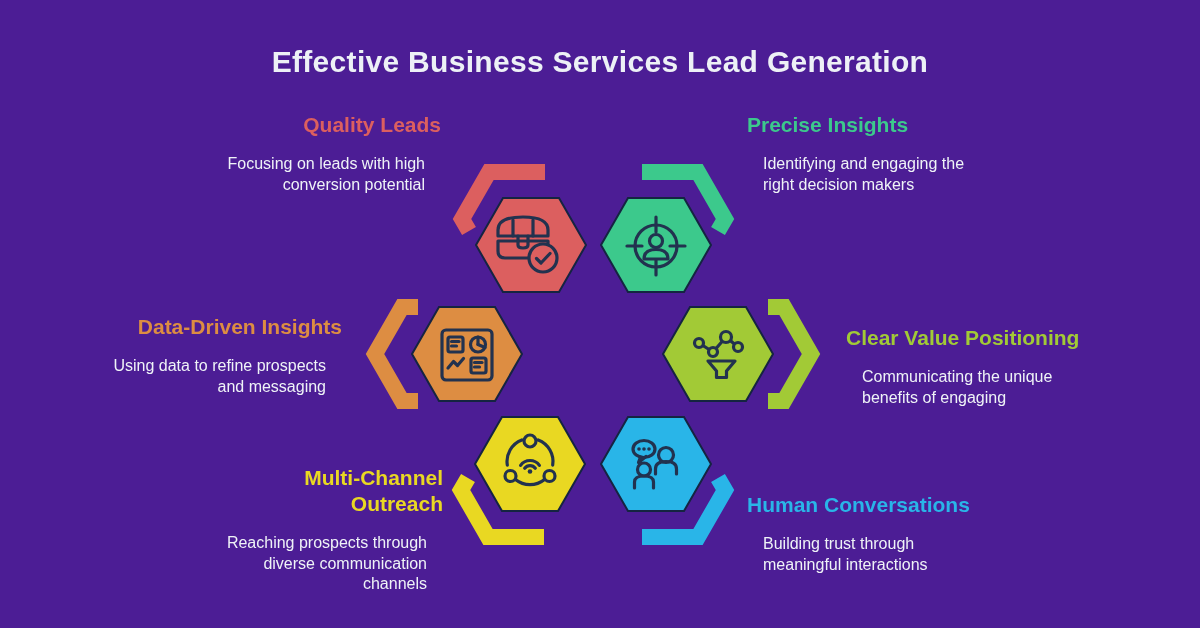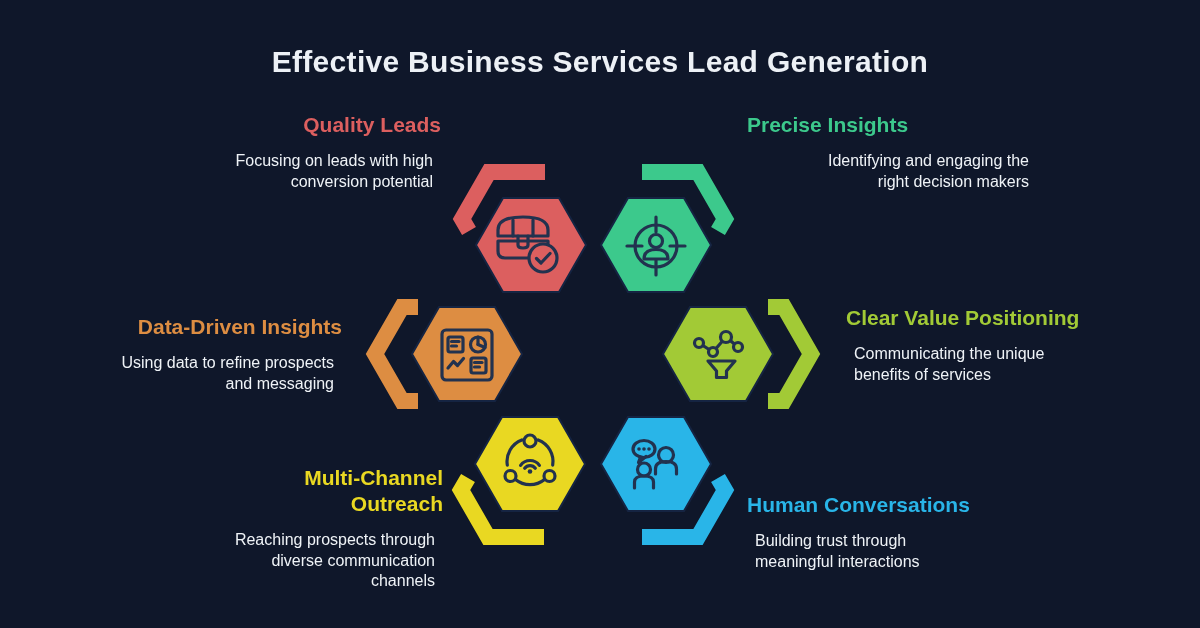--- a/index.html
+++ b/index.html
@@ -15,34 +15,34 @@
   svg.diagram { position:absolute; left:0; top:0; }
   .hex  { stroke:#152442; stroke-width:2; }
   .band { fill:none; stroke-width:16; stroke-linejoin:miter; }
   .icon { fill:none; stroke-width:3.2; stroke-linecap:round; stroke-linejoin:round; }
   .label { position:absolute; }
   .label h2 {
     font-size:21px; font-weight:700; line-height:26px;
     margin:0 0 13px 0; white-space:pre-line;
   }
   .label p {
-    font-size:16px; line-height:20.5px; margin:8px; white-space:pre-line;
+    font-size:16px; line-height:20.5px; margin:16px; white-space:pre-line;
   }
   .align-right { text-align:right; }
   #block-quality { right:759px; top:112px; width:280px;text-align:right; }
   #block-precise { left:747px;  top:112px; width:290px; }
   #block-data    { right:858px; top:314px; width:300px; }
   #block-clear   { left:846px;  top:305px; width:310px; }
   #block-multi   { right:757px; top:465px; width:280px; }
   #block-human   { left:747px;  top:492px; width:300px; }
 </style>
 </head>
 <body>
 
-<div class="stage" style="background-color: #0f172a;">
+<div class="stage" style="background-color: #4c1d95;">
 
   <h1 class="title" style="color: rgb(237, 241, 246);">Effective Business Services Lead Generation</h1>
 
   <svg class="diagram" width="1200" height="628" viewBox="0 0 1200 628">
 
     <g>
       <path class="band" d="M545 172 L489 172 L462 219 L469 231" stroke="#dc5f5f"></path>
       <polygon class="hex" points="476,245 503,198 559,198 586,245 559,292 503,292" fill="#dc5f5f"></polygon>
       <g class="icon" transform="translate(523,238)" stroke="#22324f">
         <path d="M-25 -2 L-25 -8 Q-25 -21 0 -21 Q25 -21 25 -8 L25 -2 Z"></path>
@@ -134,34 +134,34 @@
   </svg>
 
   <div class="label align-right" id="block-quality">
     <h2 style="color: rgb(220, 95, 95);">Quality Leads</h2>
     <p style="color: rgb(239, 243, 247);">Focusing on leads with high
 conversion potential</p>
   </div>
 
   <div class="label" id="block-precise">
     <h2 style="color: rgb(60, 201, 140);">Precise Insights</h2>
-    <p style="color: rgb(239, 243, 247); text-align: right;">Identifying and engaging the
+    <p style="color: rgb(239, 243, 247);">Identifying and engaging the
 right decision makers</p>
   </div>
 
   <div class="label align-right" id="block-data">
     <h2 style="color: rgb(221, 141, 66);">Data-Driven Insights</h2>
     <p style="color: rgb(239, 243, 247);">Using data to refine prospects
 and messaging</p>
   </div>
 
   <div class="label" id="block-clear">
-    <h2 style="color: rgb(162, 202, 54);">Clear Value Positioning</h2>
+    <h2 style="color: rgb(162, 202, 54); margin-top: 20px;">Clear Value Positioning</h2>
     <p style="color: rgb(239, 243, 247);">Communicating the unique
-benefits of services</p>
+benefits of engaging</p>
   </div>
 
   <div class="label align-right" id="block-multi">
     <h2 style="color: rgb(233, 216, 34);">Multi-Channel
 Outreach</h2>
     <p style="color: rgb(239, 243, 247);">Reaching prospects through
 diverse communication
 channels</p>
   </div>
 

